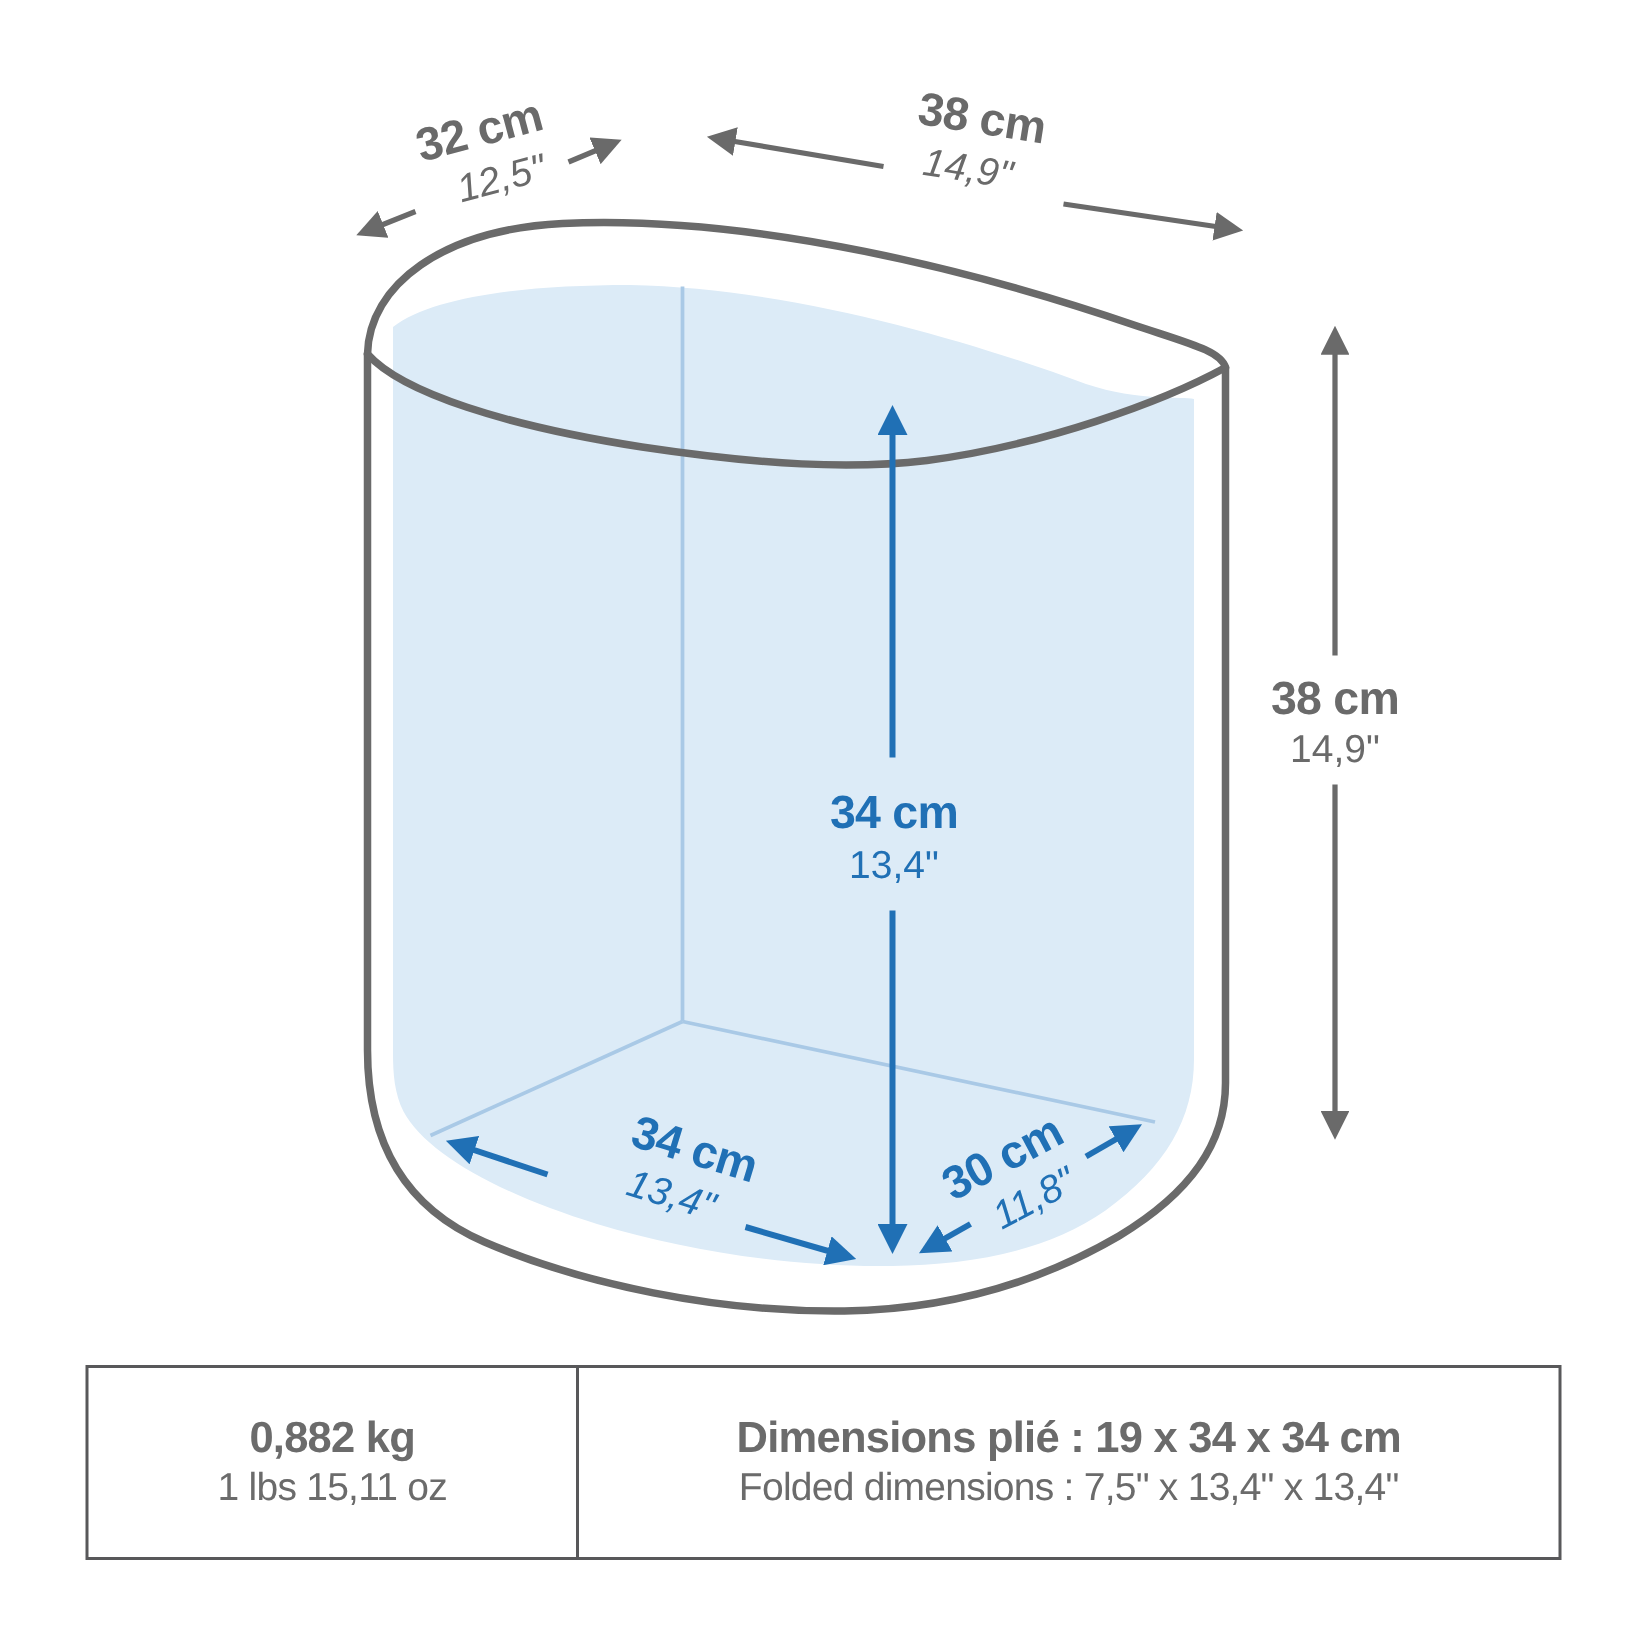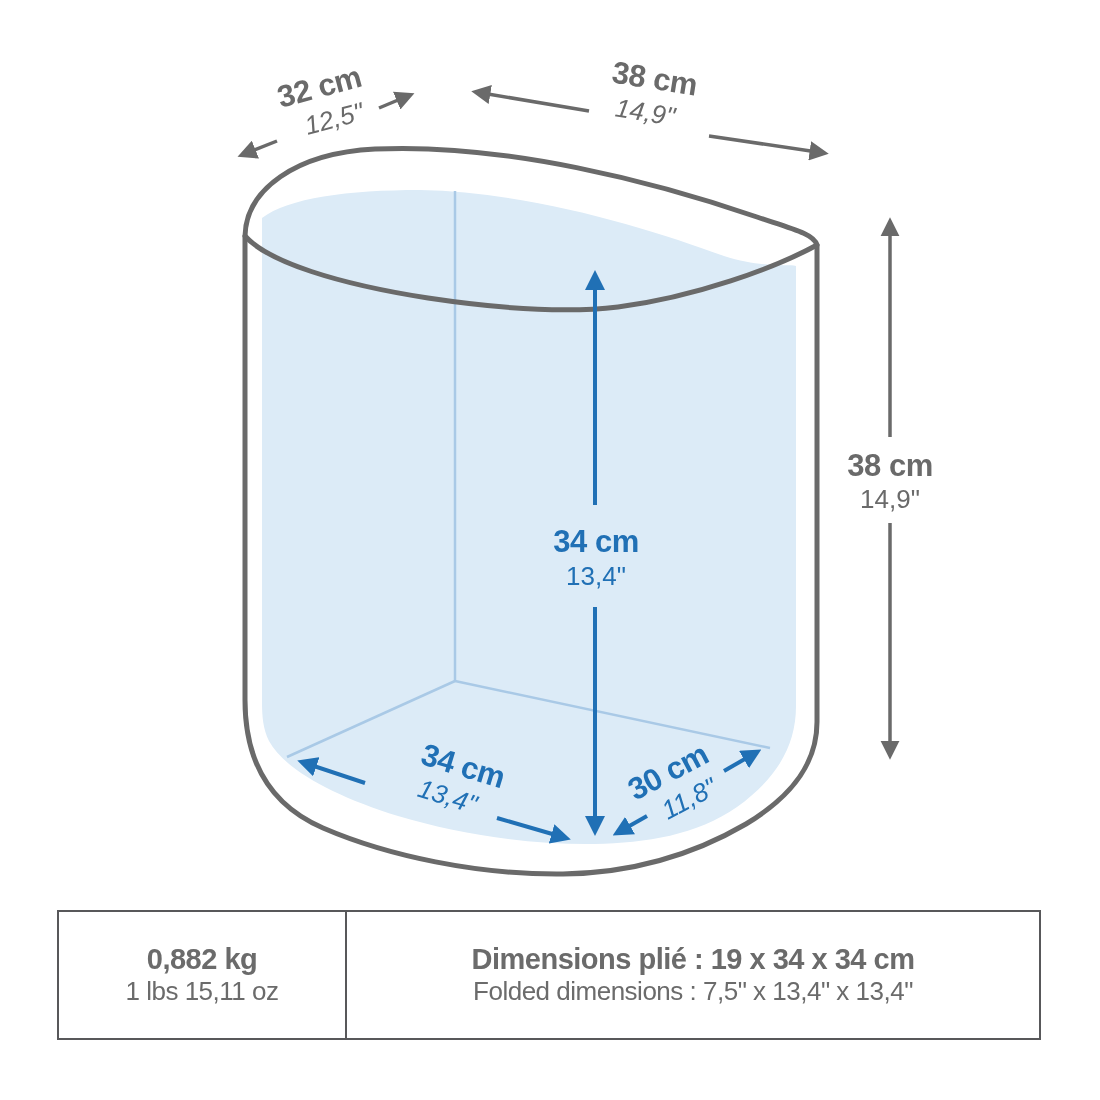--- a/index.html
+++ b/index.html
@@ -12,21 +12,21 @@
   .dim-in{font-size:26px;font-weight:400;}
   .dim-in.slant{font-style:italic;}
   .gray-t{fill:#6a6a6a;}
   .blue-t{fill:#2070b5;}
 
   .info-table{
     position:absolute;left:57px;top:910px;width:984px;height:130px;
     box-sizing:border-box;border:2px solid #58585a;display:flex;background:#ffffff;
   }
   .cell{display:flex;flex-direction:column;align-items:center;justify-content:center;}
-  .cell-left{width:288px;box-sizing:border-box;border-right:2px solid #58585a;}
+  .cell-left{width:327px;box-sizing:border-box;border-right:2px solid #58585a;}
   .cell-right{flex:1;}
   .cell .primary{font-size:29px;font-weight:700;color:#6b6b6b;letter-spacing:-0.5px;line-height:1.15;}
   .cell .secondary{font-size:26px;font-weight:400;color:#6b6b6b;letter-spacing:-0.5px;line-height:1.15;margin-top:1px;}
 </style>
 </head>
 <body>
 
 <div id="stage">
 
   <svg width="1100" height="905" viewBox="0 0 1100 905">

